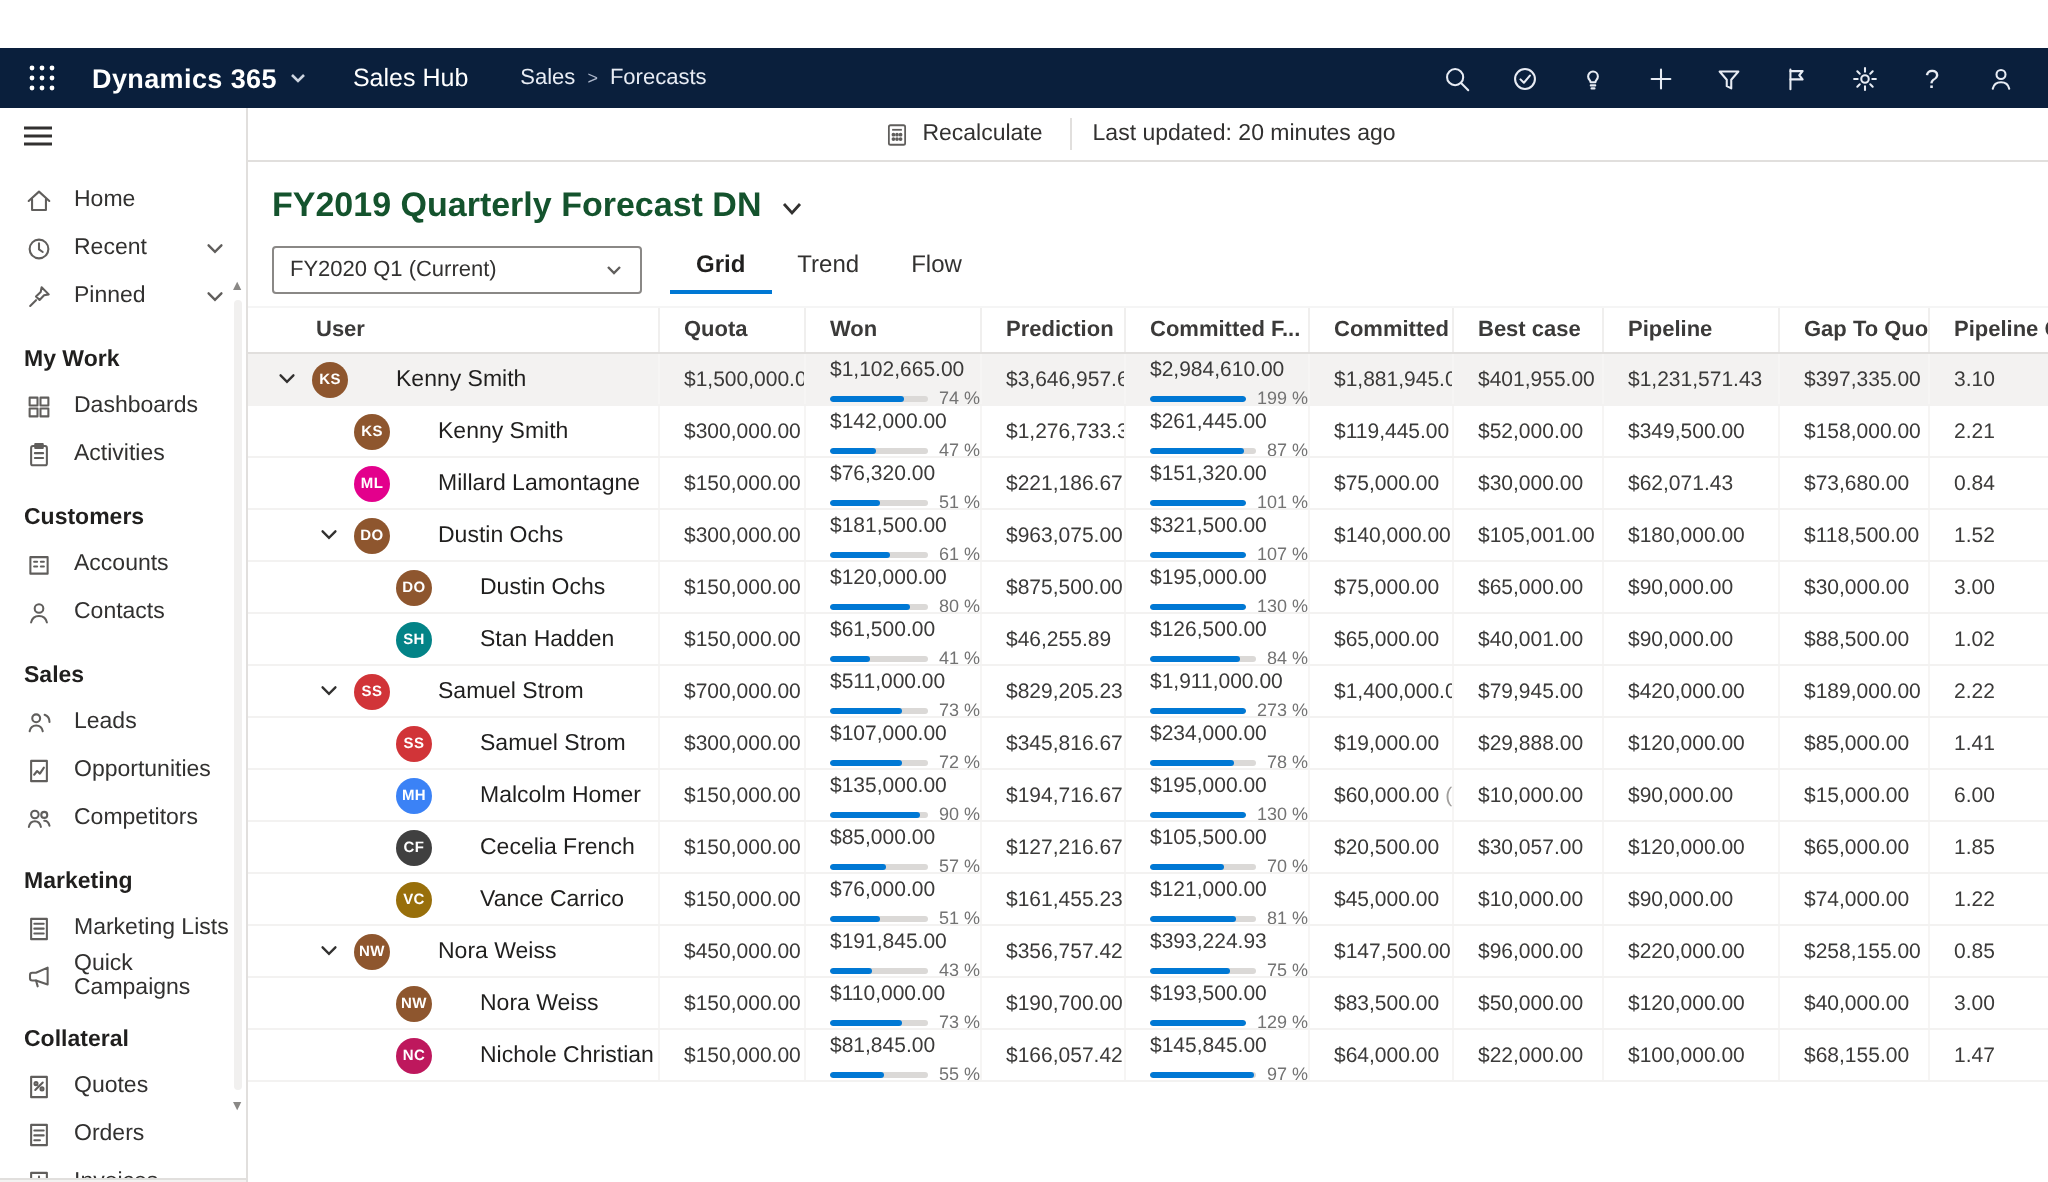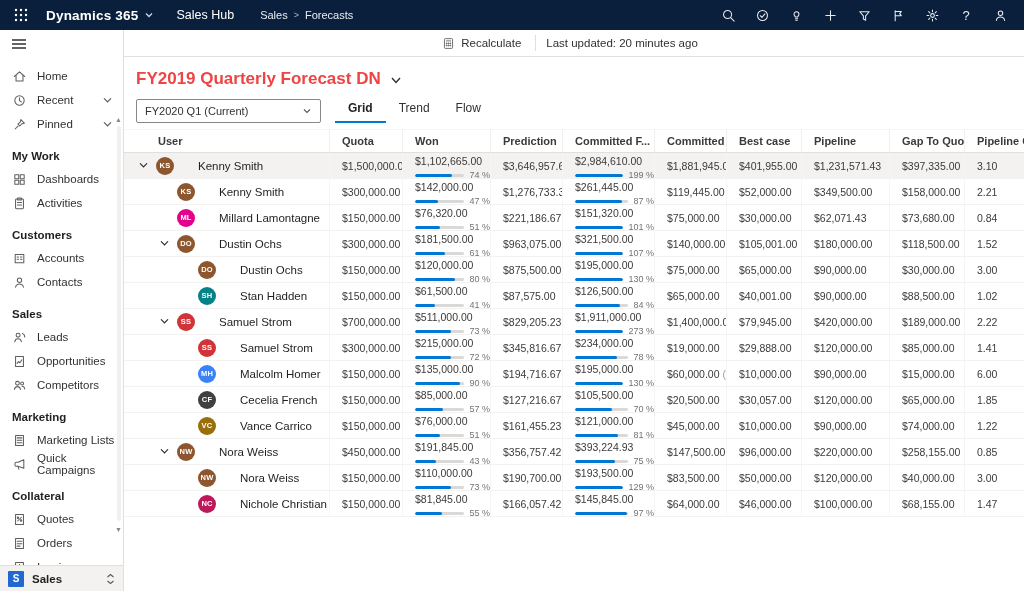--- a/index.html
+++ b/index.html
@@ -5,21 +5,21 @@
   :root{
     --accent:#0078d4; --topbar:#0a1f3c; --txt:#201f1e; --muted:#605e5c; --faint:#a19f9d;
     --line:#e1dfdd; --rowline:#f3f2f1; --selrow:#f3f2f1;
   }
   *{box-sizing:border-box;margin:0;padding:0;}
   html,body{width:1024px;height:591px;overflow:hidden;background:#fff;
     font-family:"Liberation Sans","DejaVu Sans",sans-serif;color:var(--txt);}
   svg{display:block;}
 
   
-  .topbar{height:30px;background:var(--topbar);display:flex;align-items:center;color:#fff;padding:0 10px 0 8px;}
+  .topbar{height:30px;background:var(--topbar);display:flex;align-items:center;color:#fff;padding:0 10px 0 8px;margin-top:24px;}
   .waffle{width:26px;height:26px;display:flex;align-items:center;justify-content:center;cursor:pointer;}
   .app-title{font-size:13.5px;font-weight:bold;margin-left:12px;letter-spacing:.2px;}
   .tb-chev{margin-left:6px;display:flex;align-items:center;}
   .hub{font-size:12.5px;margin-left:22px;}
   .crumb{font-size:11px;margin-left:26px;display:flex;align-items:center;gap:6px;color:#e8ecf4;}
   .crumb .sep{font-size:9px;color:#aeb8cc;}
   .tb-right{margin-left:auto;display:flex;align-items:center;gap:6px;}
   .tb-ic{width:28px;height:26px;display:flex;align-items:center;justify-content:center;color:#e8ecf4;cursor:pointer;font-size:13px;}
 
   
@@ -40,21 +40,21 @@
   .sb-footer .sw{margin-left:auto;color:#605e5c;}
 
   
   .main{flex:1;display:flex;flex-direction:column;min-width:0;}
   .cmdbar{height:27px;border-bottom:1px solid var(--line);display:flex;align-items:center;justify-content:center;padding-right:12px;gap:10px;font-size:11.5px;color:#323130;}
   .cmd-btn{display:flex;align-items:center;gap:6px;cursor:pointer;padding:3px 4px;}
   .cmd-div{width:1px;height:16px;background:var(--line);}
   .updated{color:#323130;}
 
   .title-row{display:flex;align-items:center;gap:8px;padding:12px 0 0 12px;}
-  .page-title{font-size:17px;font-weight:bold;color:#ef4444;}
+  .page-title{font-size:17px;font-weight:bold;color:#14532d;}
   .title-chev{color:#323130;cursor:pointer;margin-top:2px;}
 
   .controls{display:flex;align-items:flex-end;padding:10px 0 0 12px;height:34px;}
   .select{width:185px;height:24px;border:1px solid #8a8886;border-radius:2px;display:flex;align-items:center;padding:0 8px;font-size:11px;color:#323130;cursor:pointer;background:#fff;}
   .select .sc{margin-left:auto;color:#605e5c;}
   .tabs{display:flex;margin-left:14px;height:28px;}
   .tab{padding:0 13px;font-size:12px;color:#323130;display:flex;align-items:center;cursor:pointer;border-bottom:2px solid transparent;}
   .tab.active{font-weight:bold;border-bottom:2px solid var(--accent);color:#201f1e;}
 
   
@@ -687,21 +687,21 @@
             <div class="cell metric-cell">
               <div class="metric-amt">$61,500.00</div>
               <div class="bar-row">
                 <div class="bar-track">
                   <div class="bar-fill" style="width: 41%;"></div>
                 </div>
                 <span class="pct">41 %</span>
               </div>
             </div>
             <div class="cell simple-cell">
-              <span>$87,575.00</span>
+              <span>$46,255.89</span>
             </div>
             <div class="cell metric-cell cf">
               <div class="metric-amt">$126,500.00</div>
               <div class="bar-row">
                 <div class="bar-track">
                   <div class="bar-fill" style="width: 84%;"></div>
                 </div>
                 <span class="pct">84 %</span>
               </div>
             </div>
@@ -774,21 +774,21 @@
           <div class="grid-row body-row">
             <div class="cell user-cell" style="padding-left: 56px;">
               <span class="chev-slot"></span>
               <span class="avatar" style="background: rgb(209, 52, 56);">SS</span>
               <span class="user-name">Samuel Strom</span>
             </div>
             <div class="cell simple-cell">
               <span>$300,000.00</span>
             </div>
             <div class="cell metric-cell">
-              <div class="metric-amt">$215,000.00</div>
+              <div class="metric-amt">$107,000.00</div>
               <div class="bar-row">
                 <div class="bar-track">
                   <div class="bar-fill" style="width: 72%;"></div>
                 </div>
                 <span class="pct">72 %</span>
               </div>
             </div>
             <div class="cell simple-cell">
               <span>$345,816.67</span>
             </div>
@@ -1079,21 +1079,21 @@
                 <div class="bar-track">
                   <div class="bar-fill" style="width: 97%;"></div>
                 </div>
                 <span class="pct">97 %</span>
               </div>
             </div>
             <div class="cell simple-cell">
               <span>$64,000.00</span>
             </div>
             <div class="cell simple-cell">
-              <span>$46,000.00</span>
+              <span>$22,000.00</span>
             </div>
             <div class="cell simple-cell">
               <span>$100,000.00</span>
             </div>
             <div class="cell simple-cell">
               <span>$68,155.00</span>
             </div>
             <div class="cell simple-cell">
               <span>1.47</span>
             </div>

